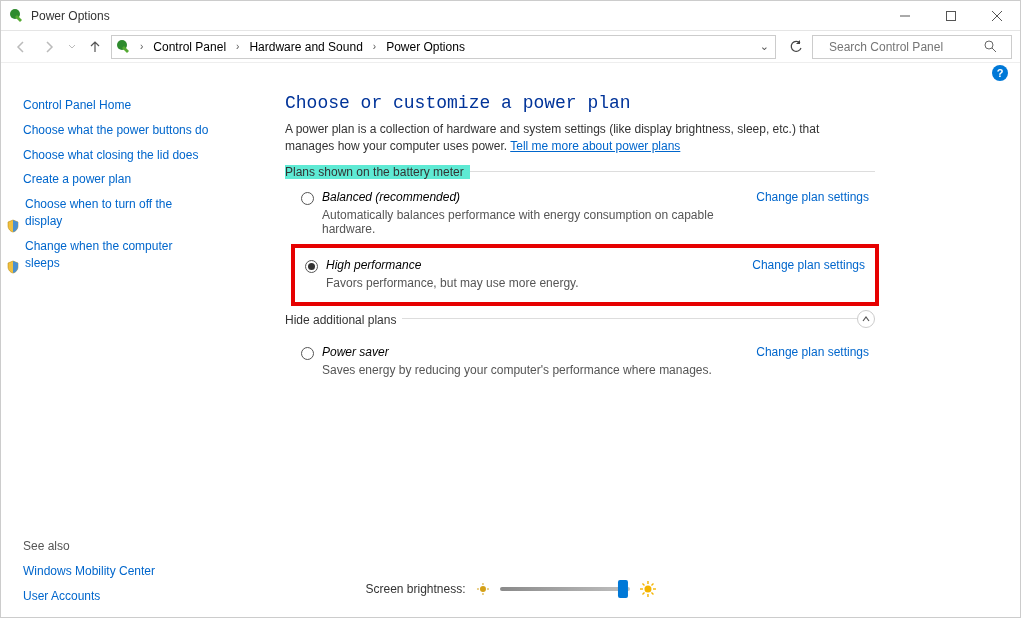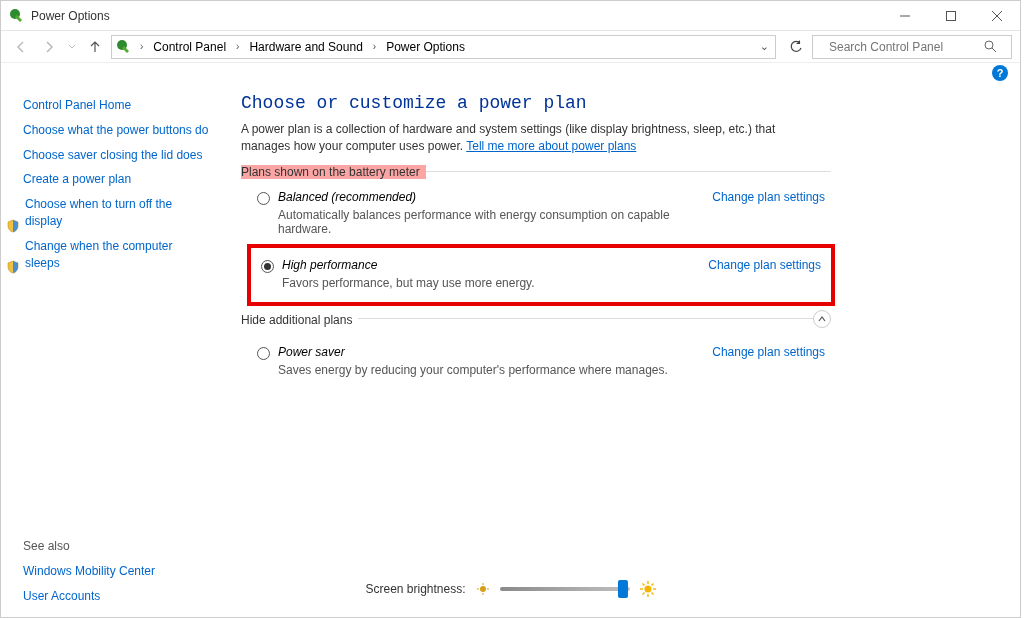--- a/index.html
+++ b/index.html
@@ -15,31 +15,31 @@
   .nav-arrow.disabled { color: #ccc; cursor: default; }
   .up-arrow { color: #555; }
   .breadcrumb-box { flex: 1; height: 24px; border: 1px solid #ccc; display: flex; align-items: center; padding: 0 2px; gap: 2px; }
   .breadcrumb-box .chevron { color: #555; font-size: 10px; padding: 0 4px; cursor: pointer; }
   .breadcrumb-box .crumb { padding: 0 4px; cursor: pointer; font-size: 12px; }
   .refresh-btn { width: 24px; height: 24px; display: flex; align-items: center; justify-content: center; color: #444; cursor: pointer; margin-left: 4px; }
   .search-box { width: 200px; height: 24px; border: 1px solid #ccc; display: flex; align-items: center; padding: 0 16px; justify-content: space-between; }
   .search-box input { border: none; outline: none; font-size: 12px; width: 160px; color: #666; }
   .help-row { height: 20px; display: flex; justify-content: flex-end; align-items: center; padding-right: 12px; }
   .help-icon { width: 16px; height: 16px; border-radius: 50%; background: #0078d7; color: #fff; font-size: 11px; font-weight: bold; display: flex; align-items: center; justify-content: center; cursor: pointer; }
-  .body { flex: 1; display: flex; overflow: hidden; }
+  .body { flex: 1; display: flex; overflow: hidden; gap: 44px; }
   .sidebar { width: 220px; padding: 10px 12px 10px 22px; display: flex; flex-direction: column; }
   .sidebar a, .sidebar .side-link { color: #0066cc; text-decoration: none; display: block; padding: 4px 0; font-size: 12px; line-height: 1.4; cursor: pointer; }
   .side-group { display: flex; align-items: flex-end; gap: 4px; margin-left: -18px; padding-left: 0; }
   .side-icon-holder { width: 16px; height: 16px; display: flex; align-items: center; justify-content: center; margin-top: 3px; flex-shrink: 0; }
   .main { flex: 1; padding: 10px 20px 10px 20px; overflow-y: auto; }
   .main h1 { font-size: 18px; font-weight: 400; color: #003399; margin-bottom: 8px; font-family: Liberation Mono, monospace; }
   .main .intro { font-size: 12px; color: #333; max-width: 580px; line-height: 1.4; margin-bottom: 16px; }
   .main .intro a { color: #0066cc; text-decoration: underline; cursor: pointer; }
   .fieldset { border: none; border-top: 1px solid #ddd; padding: 10px 0 0 10px; margin-bottom: 12px; max-width: 590px; }
-  .fieldset-legend { color: #333; font-size: 12px; padding: 0 6px 0 0; background: #fca5a5; position: relative; top: -17px; left: -10px; display: inline-block; }
+  .fieldset-legend { color: #333; font-size: 12px; padding: 0 6px 0 0; background: #5eead4; position: relative; top: -17px; left: -10px; display: inline-block; }
   .fieldset-inner { margin-top: -10px; }
   .plan-row { display: flex; align-items: flex-start; gap: 8px; padding: 4px 6px 8px 6px; }
   .plan-row.selected-box { border: 4px solid #e60000; margin-left: -4px; margin-right: -4px; padding: 10px 10px 12px 10px; }
   .radio { width: 13px; height: 13px; border: 1px solid #555; border-radius: 50%; margin-top: 2px; flex-shrink: 0; display: flex; align-items: center; justify-content: center; cursor: pointer; }
   .radio.checked::after { content: ""; width: 7px; height: 7px; background: #333; border-radius: 50%; }
   .plan-text { flex: 1; }
   .plan-name { font-size: 12px; color: #000; font-style: italic; }
   .plan-desc { font-size: 12px; color: #555; margin-top: 4px; }
   .change-link { color: #0066cc; font-size: 12px; cursor: pointer; white-space: nowrap; }
   .collapse-row { display: flex; align-items: center; justify-content: space-between; max-width: 590px; border-top: 1px solid #ddd; margin: 8px 0 4px 0; }
@@ -145,21 +145,21 @@
   <div class="help-row">
     <div class="help-icon">?</div>
   </div>
 
   <div class="body">
 
     <div class="sidebar">
       <a class="side-link">Control Panel Home</a>
       <div style="height:10px;"></div>
       <a class="side-link">Choose what the power buttons do</a>
-      <a class="side-link">Choose saver closing the lid does</a>
+      <a class="side-link">Choose what closing the lid does</a>
       <a class="side-link">Create a power plan</a>
       <div class="side-group">
         <span class="side-icon-holder">
             <svg width="14" height="14">
               <path d="M7 1 L12 3 L12 7 C12 10 9 13 7 13 C5 13 2 10 2 7 L2 3 Z" fill="#f0c040" stroke="#b08000" stroke-width="0.5"></path>
               <path d="M7 1 L7 13 C9 13 12 10 12 7 L12 3 Z" fill="#4a90d0"></path>
             </svg>
           </span>
         <a class="side-link">Choose when to turn off the display</a>
       </div>

